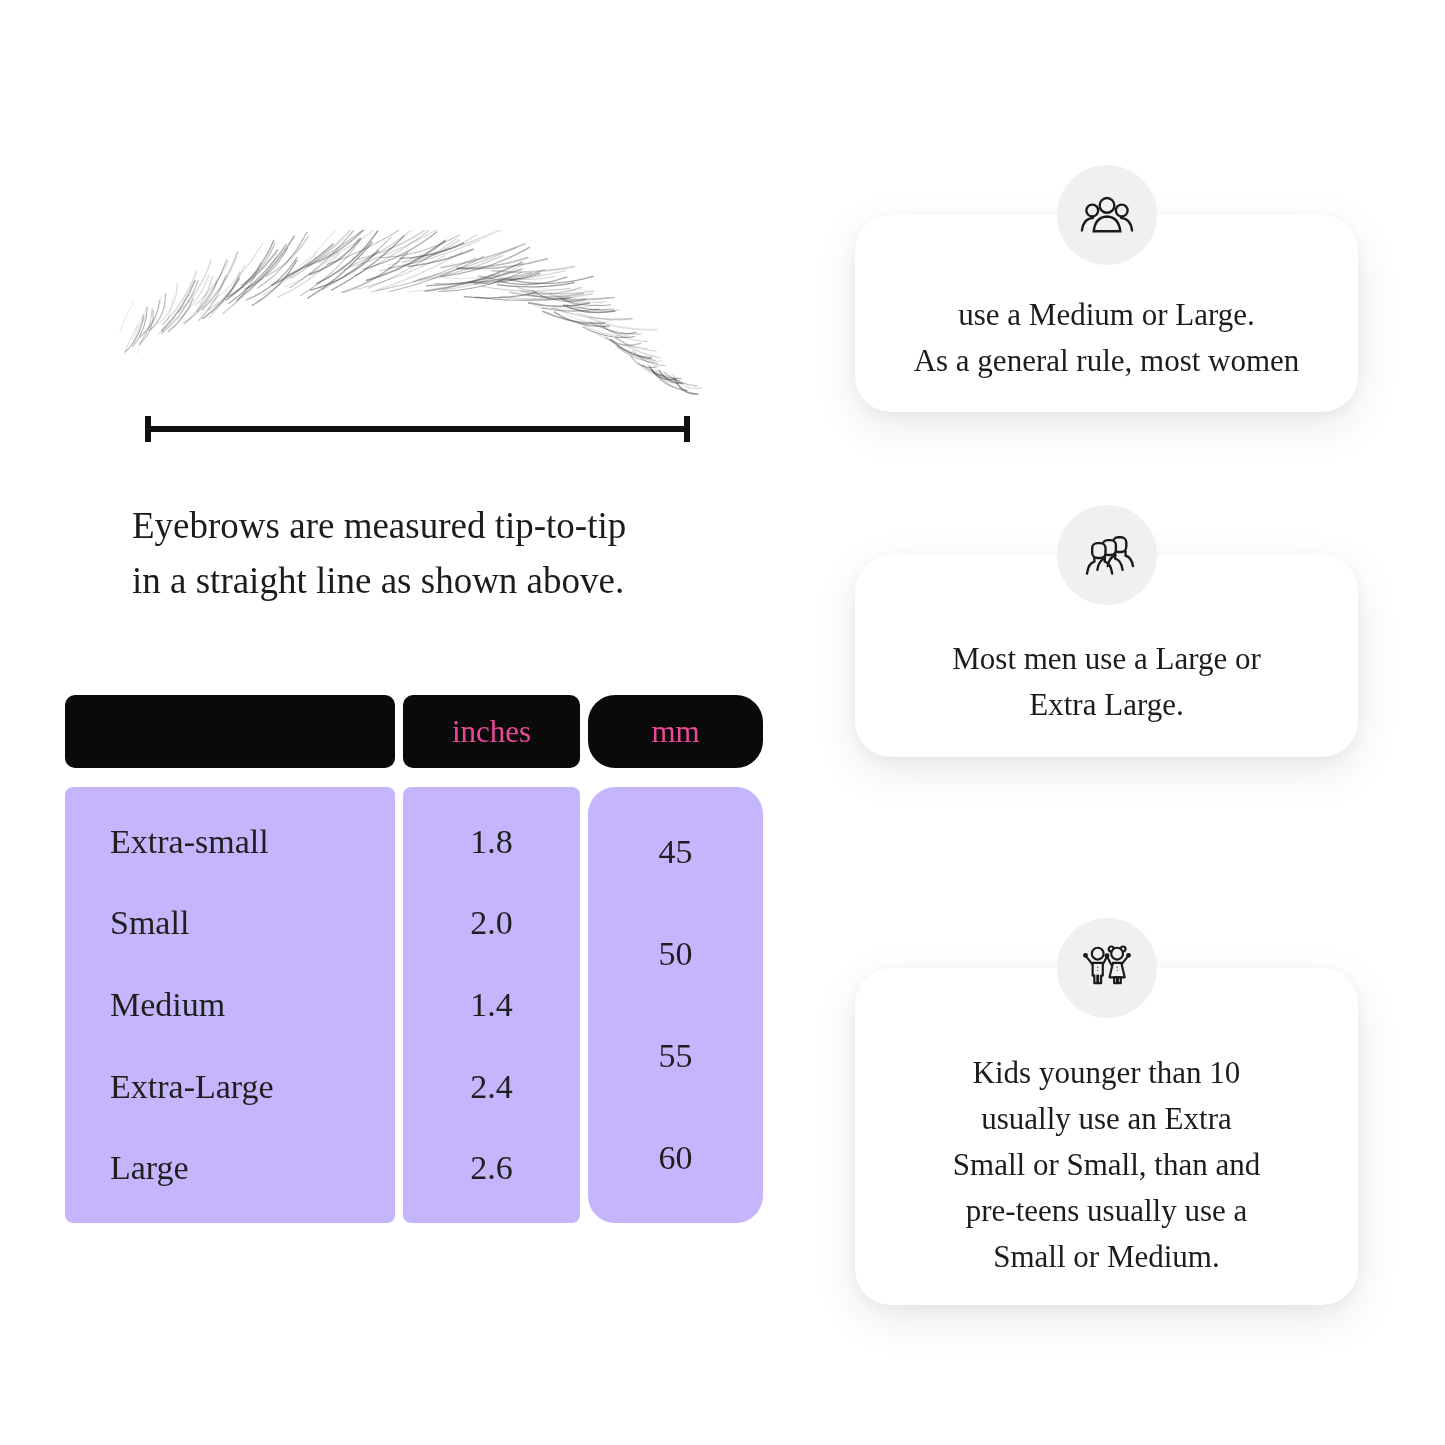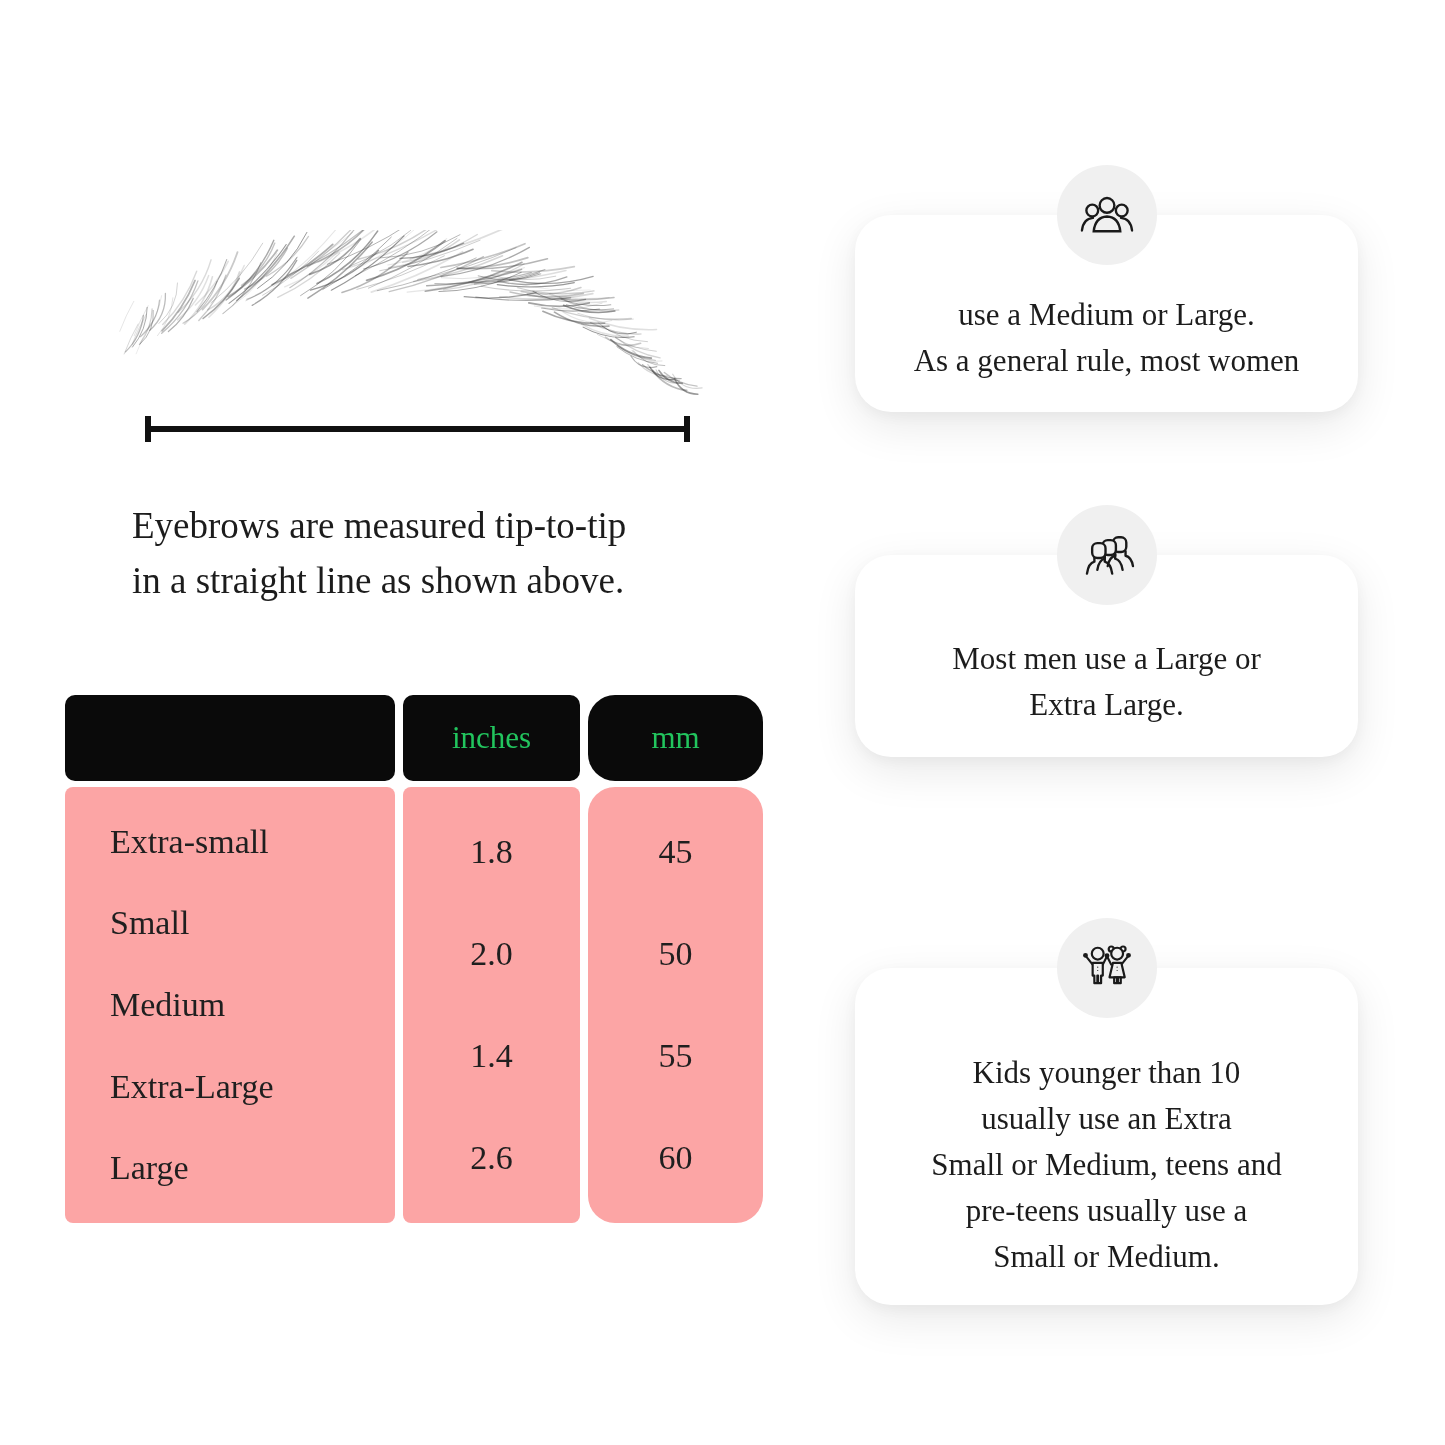--- a/index.html
+++ b/index.html
@@ -18,23 +18,23 @@
   }
   .measure-line::before{left:0;}
   .measure-line::after{right:0;}
 
   
   .caption{position:absolute;left:132px;top:498px;font-size:37px;line-height:55px;color:#1c1c1c;}
 
   
   .size-table{position:absolute;left:65px;top:695px;width:698px;height:528px;}
   .tbl-block{position:absolute;box-sizing:border-box;}
-  .hdr{top:0;height:86px;background:#0a0a0a;border-radius:10px;color:#22c55e;
+  .hdr{top:0;height:73px;background:#0a0a0a;border-radius:10px;color:#ec4899;
        display:flex;align-items:center;justify-content:center;font-size:31px;}
-  .bdy{top:92px;height:436px;background:#fca5a5;border-radius:8px;
+  .bdy{top:92px;height:436px;background:#c4b5fd;border-radius:8px;
        display:flex;flex-direction:column;justify-content:space-around;padding:14px 0;font-size:34px;}
   .c1{left:0;width:330px;}
   .c2{left:338px;width:177px;}
   .c3{left:523px;width:175px;border-radius:27px;}
   .cell{flex:1;display:flex;align-items:center;}
   .c1 .cell{padding-left:45px;justify-content:flex-start;}
   .c2 .cell,.c3 .cell{justify-content:center;}
 
   
   .card{
@@ -237,20 +237,21 @@
       <div class="cell">Extra-small</div>
       <div class="cell">Small</div>
       <div class="cell">Medium</div>
       <div class="cell">Extra-Large</div>
       <div class="cell">Large</div>
     </div>
     <div class="tbl-block bdy c2">
       <div class="cell">1.8</div>
       <div class="cell">2.0</div>
       <div class="cell">1.4</div>
+      <div class="cell">2.4</div>
       <div class="cell">2.6</div>
     </div>
     <div class="tbl-block bdy c3">
       <div class="cell">45</div>
       <div class="cell">50</div>
       <div class="cell">55</div>
       <div class="cell">60</div>
     </div>
   </div>
 
@@ -317,19 +318,19 @@
         <path d="M39 23 h10 l4 17 h-18 z" fill="#f0f0f0"></path>
         <path d="M40.5 40 h3.4 v7 h-3.4 z" fill="#f0f0f0"></path>
         <path d="M44.9 40 h3.4 v7 h-3.4 z" fill="#f0f0f0"></path>
         <circle cx="44" cy="28" r="0.7" fill="#1a1a1a" stroke="none"></circle>
         <circle cx="44" cy="32" r="0.7" fill="#1a1a1a" stroke="none"></circle>
       </svg>
     </div>
     <div class="card-text">
       <div>Kids younger than 10</div>
       <div>usually use an Extra</div>
-      <div>Small or Medium, teens and</div>
+      <div>Small or Small, than and</div>
       <div>pre-teens usually use a</div>
       <div>Small or Medium.</div>
     </div>
   </div>
 
 </div>
 
 </body></html>

